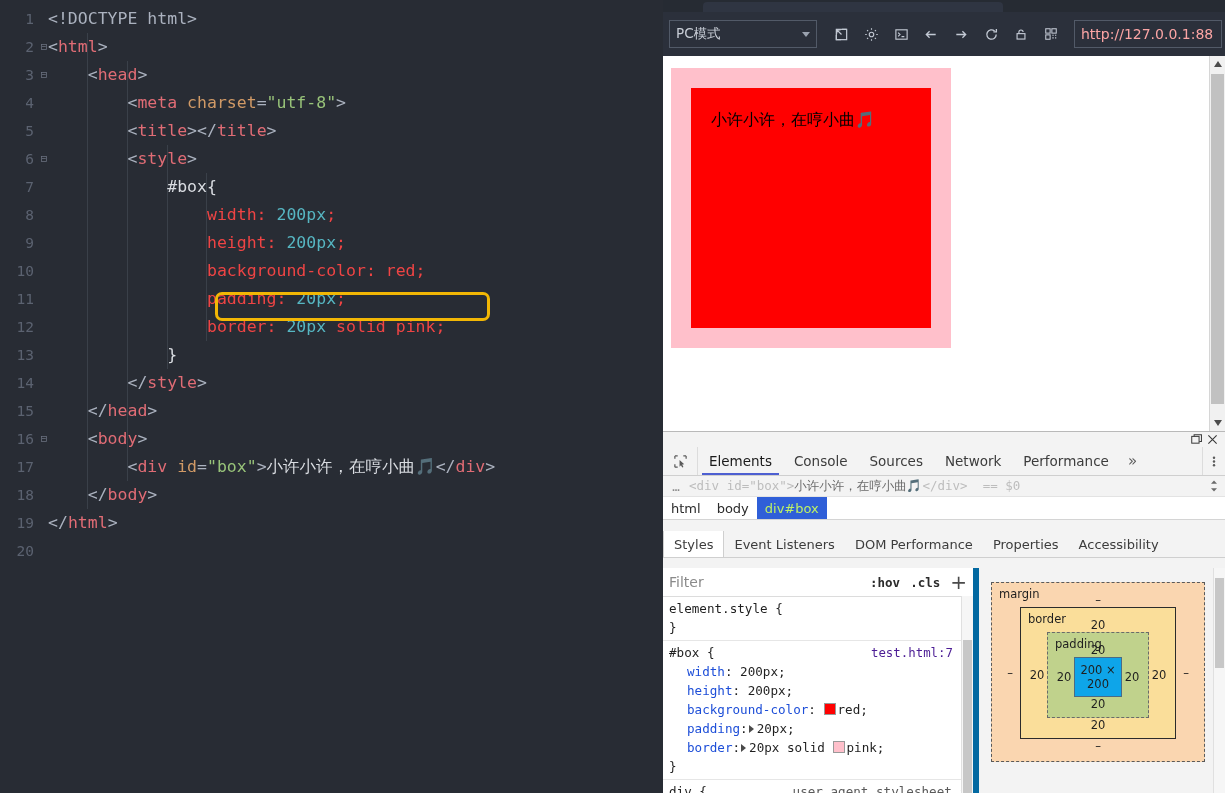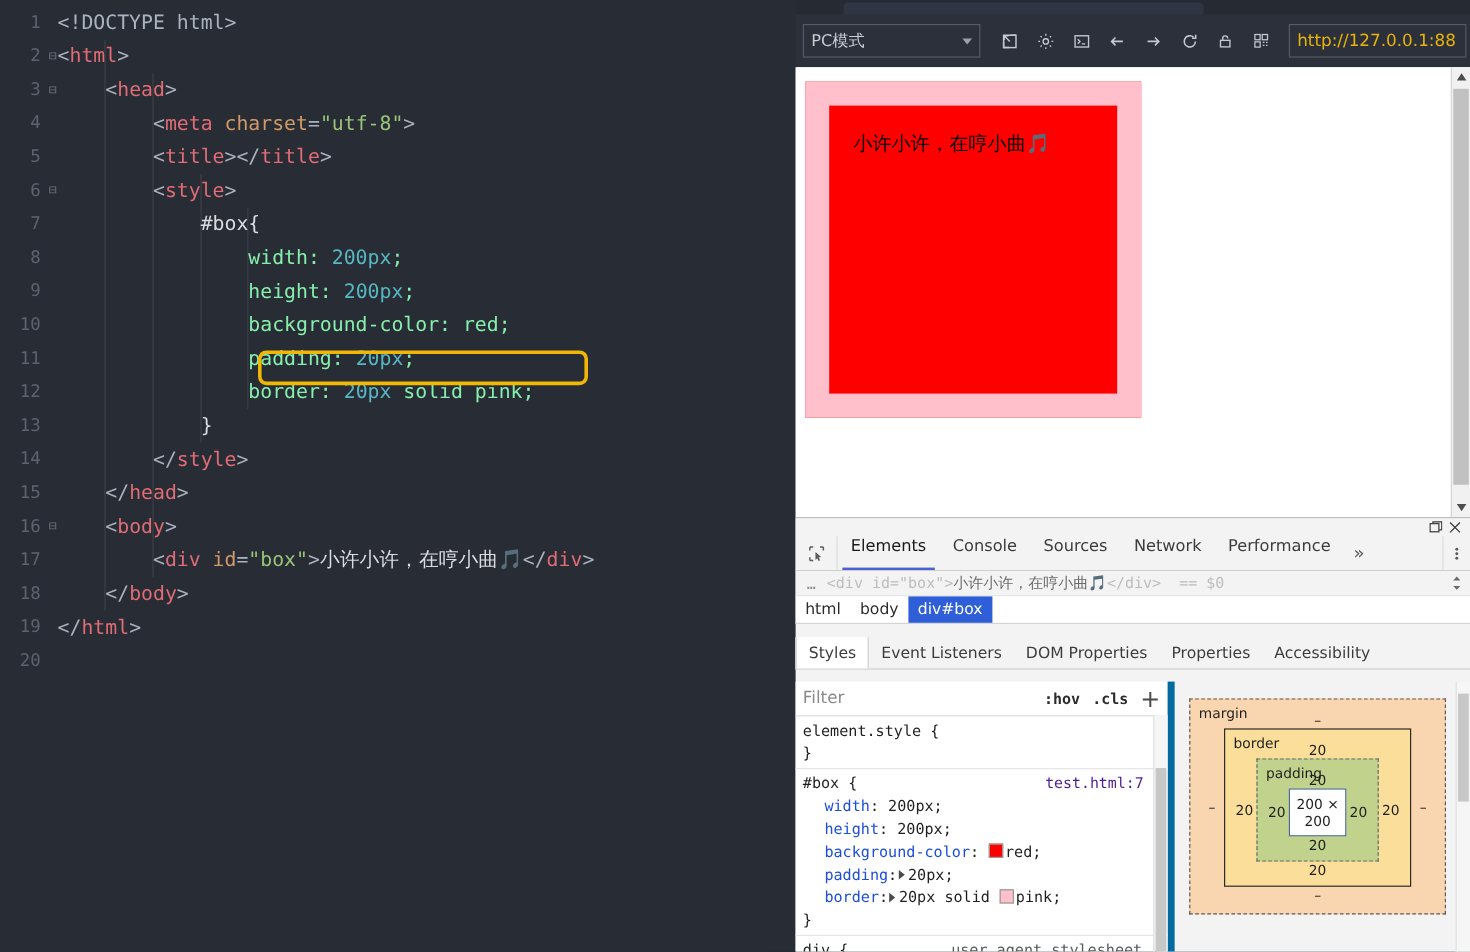--- a/index.html
+++ b/index.html
@@ -37,21 +37,21 @@
     pointer-events:none;
   }
   .ig{position:absolute;width:1px;background:#3a4049;}
 
   
   .t-punct{color:#abb2bf;}
   .t-tag{color:#e06c75;}
   .t-attr{color:#d19a66;}
   .t-str{color:#98c379;}
   .t-doctype{color:#abb2bf;}
-  .t-prop{color:#86efac;}
+  .t-prop{color:#ef4444;}
   .t-val{color:#56b6c2;}
   .t-sel{color:#d9dce1;}
   .t-text{color:#d9dce1;}
   .t-brace{color:#d9dce1;}
 
   .hl-box{
     position:absolute;left:215px;top:292px;width:275px;height:29px;
     border:3px solid #f2b705;border-radius:7px;
     box-sizing:border-box;pointer-events:none;
   }
@@ -95,21 +95,21 @@
     color:#c3c9d4;
   }
   .tb-ico svg{display:block;}
   .urlbar{
     margin-left:8px;width:148px;height:28px;
     background:#2b303b;border:1px solid #525a68;
     display:flex;align-items:center;padding:0 6px;
     box-sizing:border-box;overflow:hidden;
   }
   .urlbar .u-txt{
-    color:#eab308;font-size:14px;white-space:nowrap;
+    color:#fca5a5;font-size:14px;white-space:nowrap;
     font-family:"DejaVu Sans","Liberation Sans",sans-serif;
   }
 
   
   .viewport{
     position:absolute;left:0;top:56px;width:562px;height:375px;
     background:#ffffff;overflow:hidden;
   }
   .page-surface{position:absolute;left:0;top:0;right:15px;bottom:0;background:#fff;}
   .demo-box{
@@ -154,21 +154,21 @@
   }
   .dt-tabs{
     height:28px;background:#f3f3f3;border-bottom:1px solid #cfcfcf;
     display:flex;align-items:stretch;
   }
   .dt-inspect{
     width:34px;display:flex;align-items:center;justify-content:center;
     border-right:1px solid #dcdcdc;color:#5a5a5a;
   }
   .dt-tab{
-    display:flex;padding:0 11px;
+    display:flex;align-items:center;padding:0 11px;
     font-size:13.5px;color:#3c3c3c;position:relative;white-space:nowrap;
   }
   .dt-tab.active{color:#1a1a1a;}
   .dt-tab.active::after{
     content:"";position:absolute;left:4px;right:4px;bottom:0;height:2px;
     background:#4d5fd1;
   }
   .dt-more{
     display:flex;align-items:center;padding:0 8px;color:#5a5a5a;font-size:15px;
   }
@@ -191,21 +191,21 @@
     align-items:center;justify-content:center;color:#6a6a6a;padding-right:3px;
   }
 
   .crumbs{
     height:22px;background:#ffffff;display:flex;align-items:stretch;
     border-bottom:1px solid #d4d4d4;
   }
   .crumb{
     display:flex;align-items:center;padding:0 8px;font-size:13px;color:#2b2b2b;
   }
-  .crumb.sel{background:#2f5fd8;color:#ffffff;}
+  .crumb.sel{background:#2f5fd8;color:#bef264;}
 
   .panel-tabs{
     height:26px;background:#f3f3f3;display:flex;align-items:stretch;
     border-bottom:1px solid #cfcfcf;
     margin-top:11px;
   }
   .ptab{
     display:flex;align-items:center;padding:0 10px;font-size:13px;color:#3c3c3c;
     white-space:nowrap;
   }
@@ -276,21 +276,21 @@
   .bm-bot{text-align:center;height:14px;line-height:14px;}
   .bm-border{
     border:1px solid #2b2b2b;background:#fade9a;flex:1;
     padding:10px 6px 6px 6px;position:relative;
   }
   .bm-padding{
     border:1px dashed #6a6a6a;background:#c0d28c;flex:1;
     padding:10px 6px 6px 6px;position:relative;
   }
   .bm-content{
-    background:#ffffff;border:1px solid #4a6b85;
+    background:#0ea5e9;border:1px solid #4a6b85;
     text-align:center;font-size:11.5px;padding:5px 2px;flex:1;
   }
   .bm-scroll{
     position:absolute;right:0;top:0;width:11px;height:100%;background:#f6f6f6;
     border-left:1px solid #e0e0e0;
   }
   .bm-scroll .t{position:absolute;left:1px;top:10px;width:9px;height:90px;background:#c7c7c7;}
 </style>
 </head>
 <body>
@@ -469,21 +469,21 @@
       </div>
 
       <div class="panel-tabs">
         <div class="ptab active">
             <span>Styles</span>
           </div>
         <div class="ptab">
             <span>Event Listeners</span>
           </div>
         <div class="ptab">
-            <span>DOM Properties</span>
+            <span>DOM Performance</span>
           </div>
         <div class="ptab">
             <span>Properties</span>
           </div>
         <div class="ptab">
             <span>Accessibility</span>
           </div>
       </div>
 
       <div class="styles-wrap">

